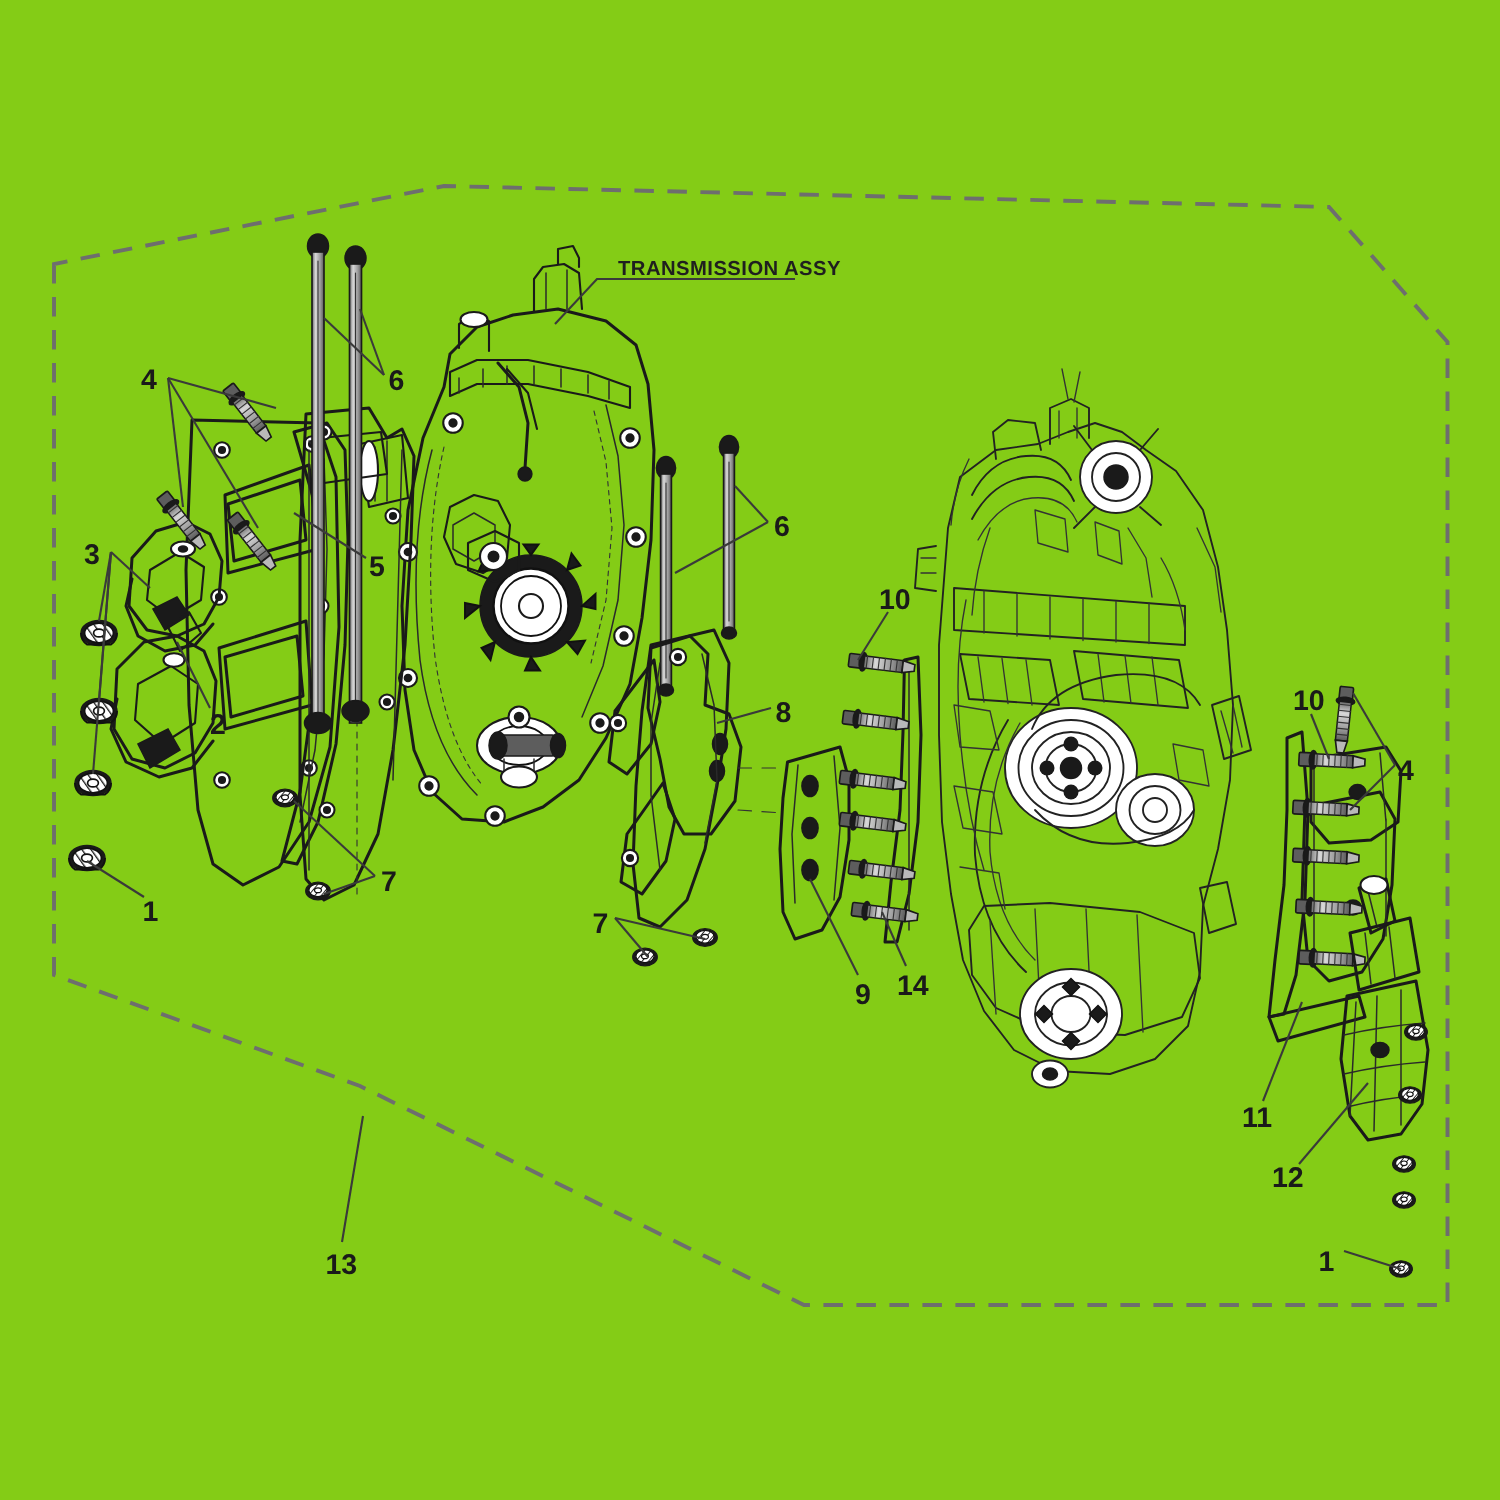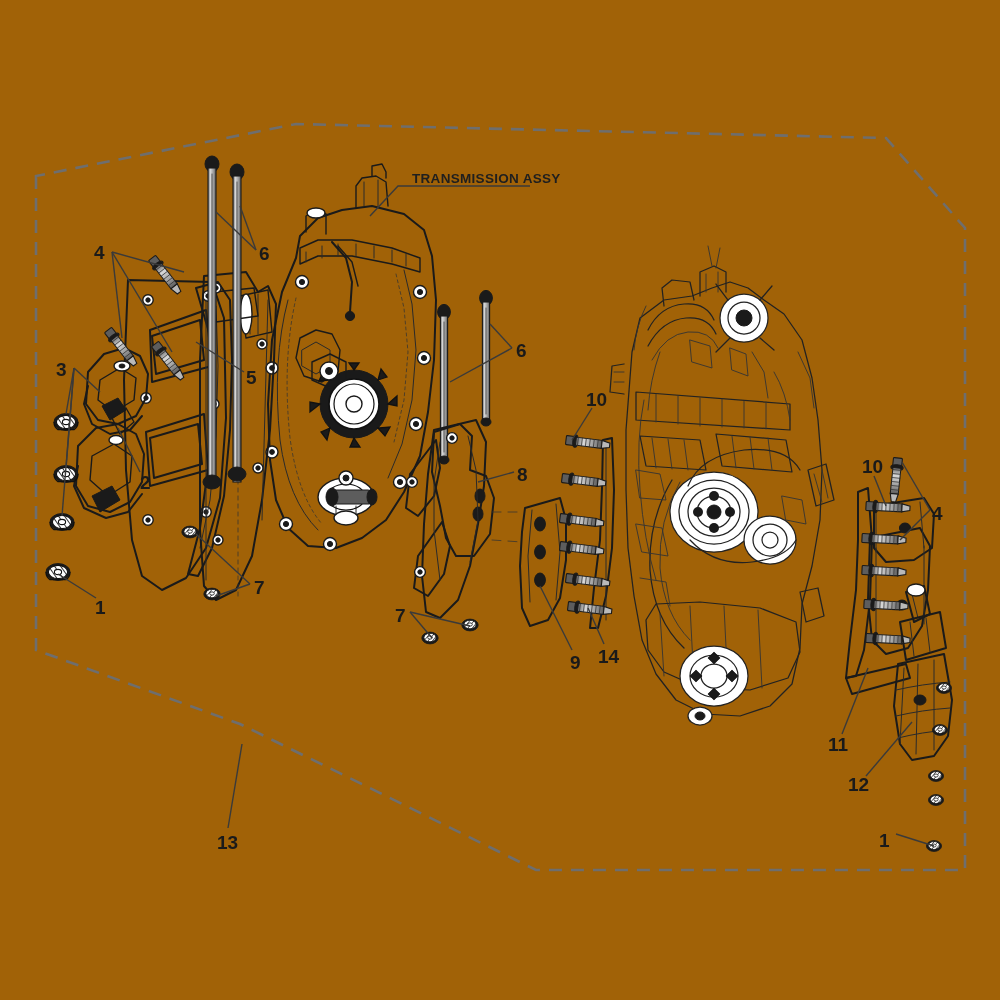--- a/index.html
+++ b/index.html
@@ -8,21 +8,21 @@
     padding: 0;
     background: #ffffff;
   }
   body {
     font-family: "Liberation Sans", sans-serif;
   }
   #diagram-root {
     position: relative;
     width: 1000px;
     height: 1000px;
-    background: #a16207;
+    background: #84cc16;
     overflow: hidden;
   }
   #diagram-svg {
     position: absolute;
     top: 0;
     left: 0;
     width: 1000px;
     height: 1000px;
     display: block;
   }

